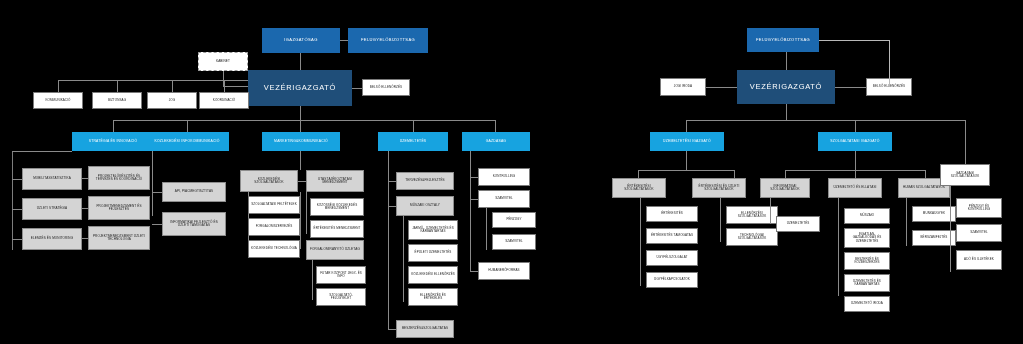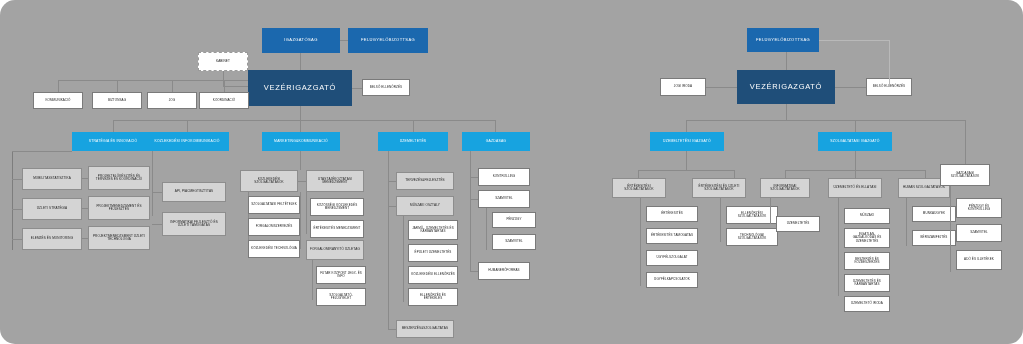--- a/index.html
+++ b/index.html
@@ -1,21 +1,21 @@
 <!DOCTYPE html>
 <html><head>
 <meta charset="utf-8">
 <style>
   html,body{margin:0;padding:0;background:#ffffff;}
   body{
     width:1023px;height:344px;overflow:hidden;
     font-family:"Liberation Sans","DejaVu Sans",sans-serif;
     color:#111;
   }
-  .canvas{position:relative;width:1023px;height:344px;background:#a3a3a3;border-radius:15px;}
+  .canvas{position:relative;width:1023px;height:344px;background:#000000;}
 
   
   .node{
     position:absolute;box-sizing:border-box;
     display:flex;align-items:center;justify-content:center;text-align:center;
     line-height:1.05;letter-spacing:.1px;
     padding:1px 2px;overflow:hidden;
   }
   .n-navy{background:#1F4E79;color:#fff;border:1px solid #1F4E79;font-size:7.5px;letter-spacing:.7px;}
   .n-blue-d{background:#1B68AE;color:#fff;border:1px solid #1B68AE;font-size:4.1px;letter-spacing:.35px;}

